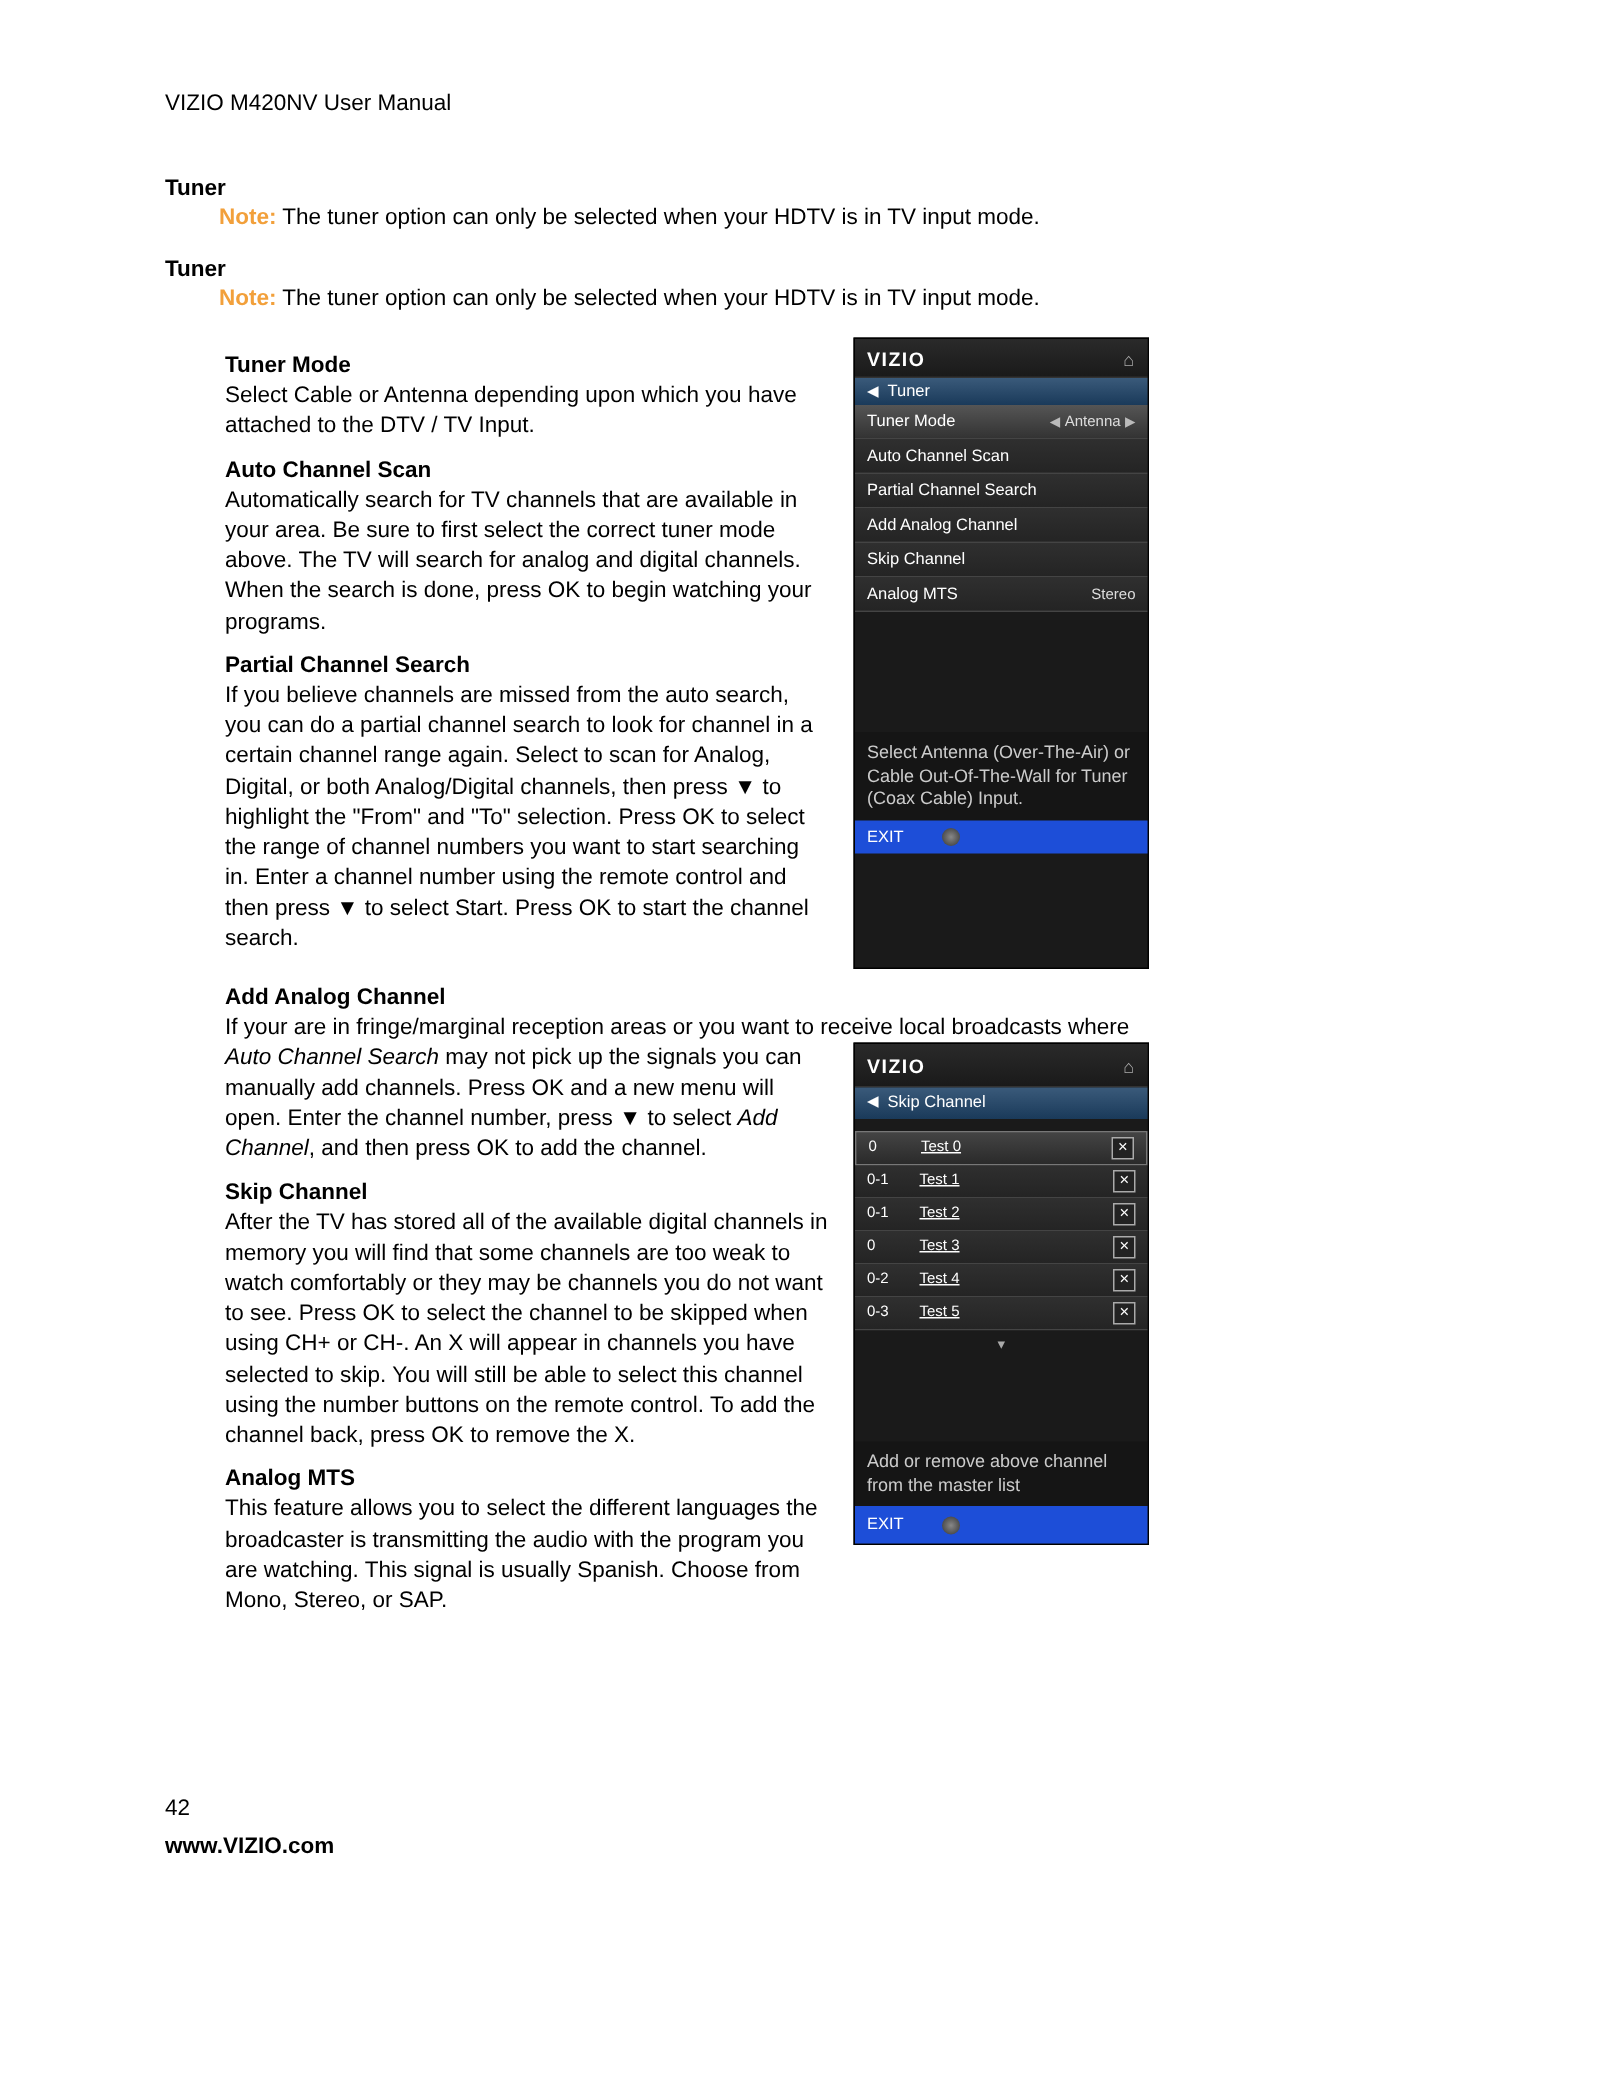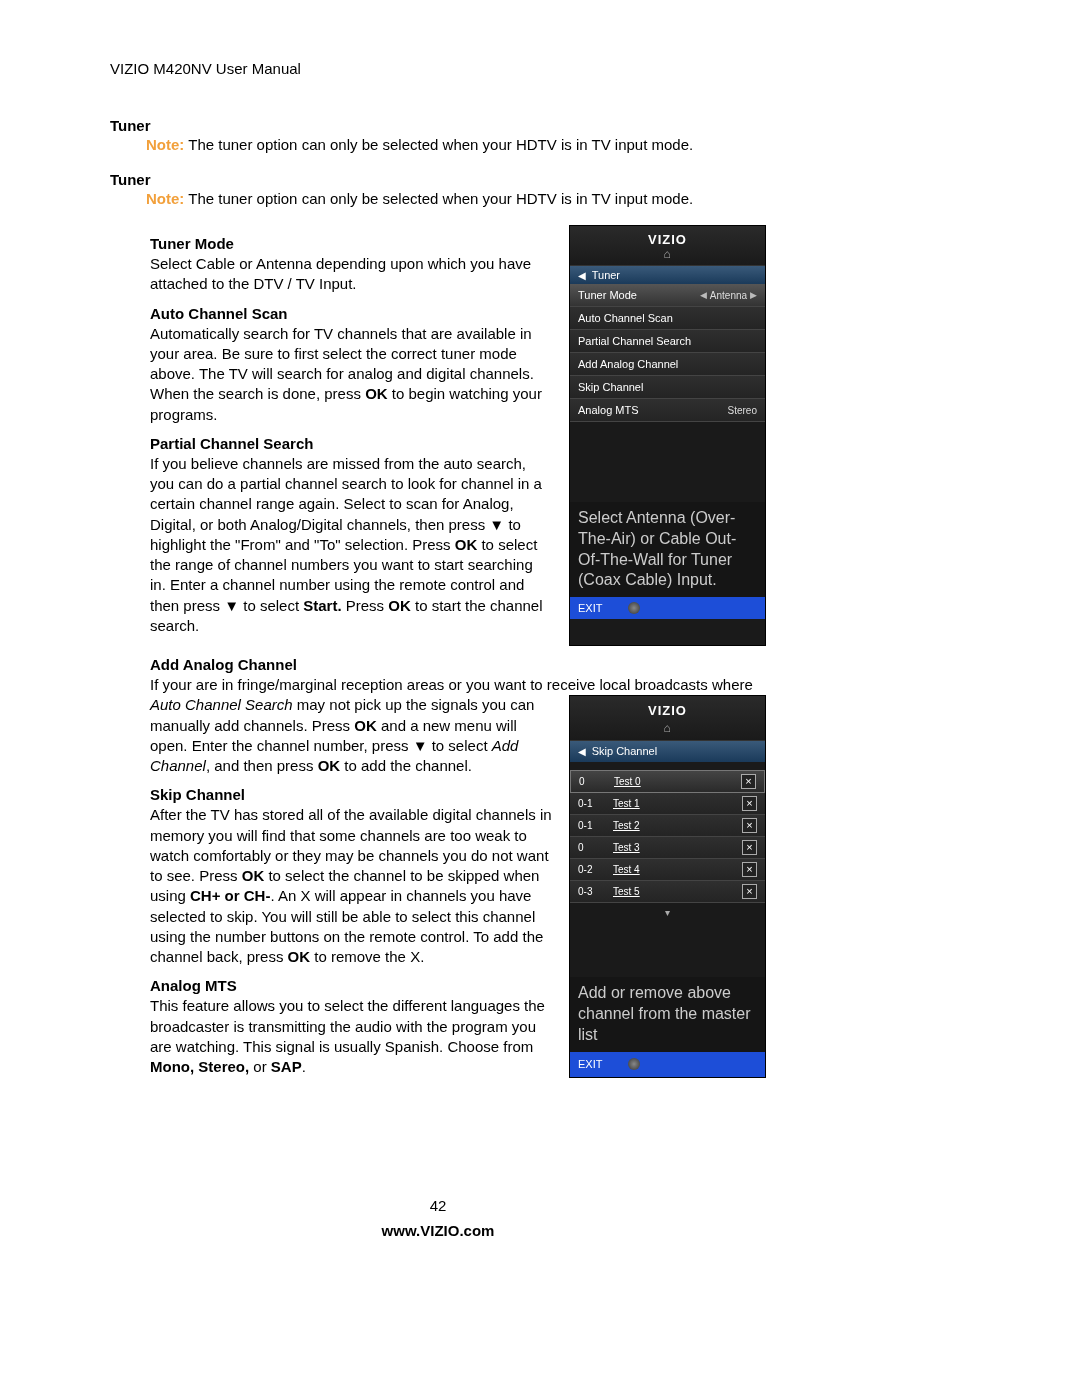--- a/index.html
+++ b/index.html
@@ -31,22 +31,22 @@
   .note-label { color: #f2a03b; font-weight: bold; margin-left: 36px; }
   .content-row {
     display: flex;
     gap: 20px;
   }
   .text-col { flex: 1; }
   .indent { margin-left: 40px; }
   .sub-title { font-weight: bold; margin-top: 10px; margin-bottom: 2px; }
   .para { margin-bottom: 10px; line-height: 1.35; }
   .italic { font-style: italic; }
-  .bold { font-weight: bold; }
-  .footer { text-align: center; margin-top: 120px; }
+  .bold { font-weight: normal; }
+  .footer { margin-top: 120px; }
   .footer-page { margin-bottom: 8px; }
   .footer-url { font-weight: bold; }
 
   
   .menu-box {
     width: 195px;
     background: #1a1a1a;
     color: #fff;
     font-size: 11px;
     border: 1px solid #000;
@@ -55,21 +55,20 @@
   .menu-brand {
     display: flex;
     justify-content: space-between;
     align-items: center;
     padding: 6px 8px 4px 8px;
     background: linear-gradient(#2a2a2a, #1a1a1a);
     border-bottom: 1px solid #333;
     font-weight: bold;
     letter-spacing: 1px;
     font-size: 13px;
-    flex-direction: column;
   }
   .menu-crumb {
     background: linear-gradient(#3a5a7a, #1a3a5a);
     padding: 3px 8px;
     font-size: 11px;
     display: flex;
     align-items: center;
     gap: 6px;
   }
   .menu-crumb .arrow { font-size: 10px; }
@@ -83,21 +82,21 @@
     min-height: 14px;
   }
   .menu-item.highlight {
     background: linear-gradient(#555, #333);
   }
   .menu-val { color: #ddd; font-size: 10px; display: flex; align-items: center; gap: 3px; }
   .menu-arrow-sm { font-size: 9px; color: #bbb; }
   .menu-empty { height: 80px; background: #1a1a1a; }
   .menu-help {
     padding: 6px 8px;
-    font-size: 16px;
+    font-size: 12px;
     color: #ccc;
     line-height: 1.3;
     background: #151515;
   }
   .menu-exit {
     display: flex;
     align-items: center;
     gap: 26px;
     padding: 5px 8px;
     background: #1d4ed8;

